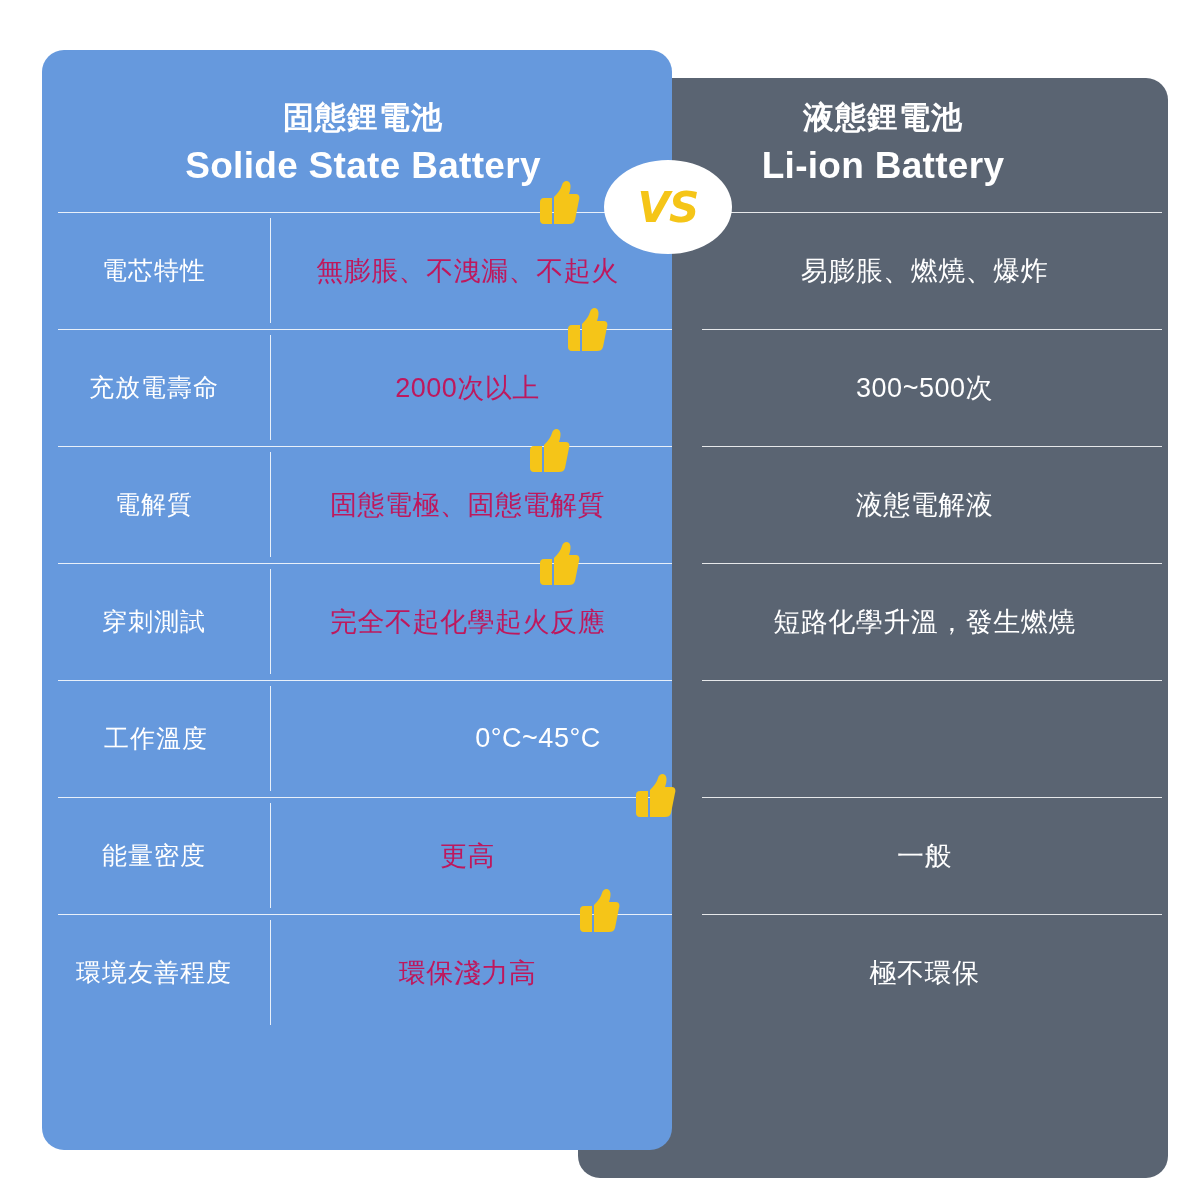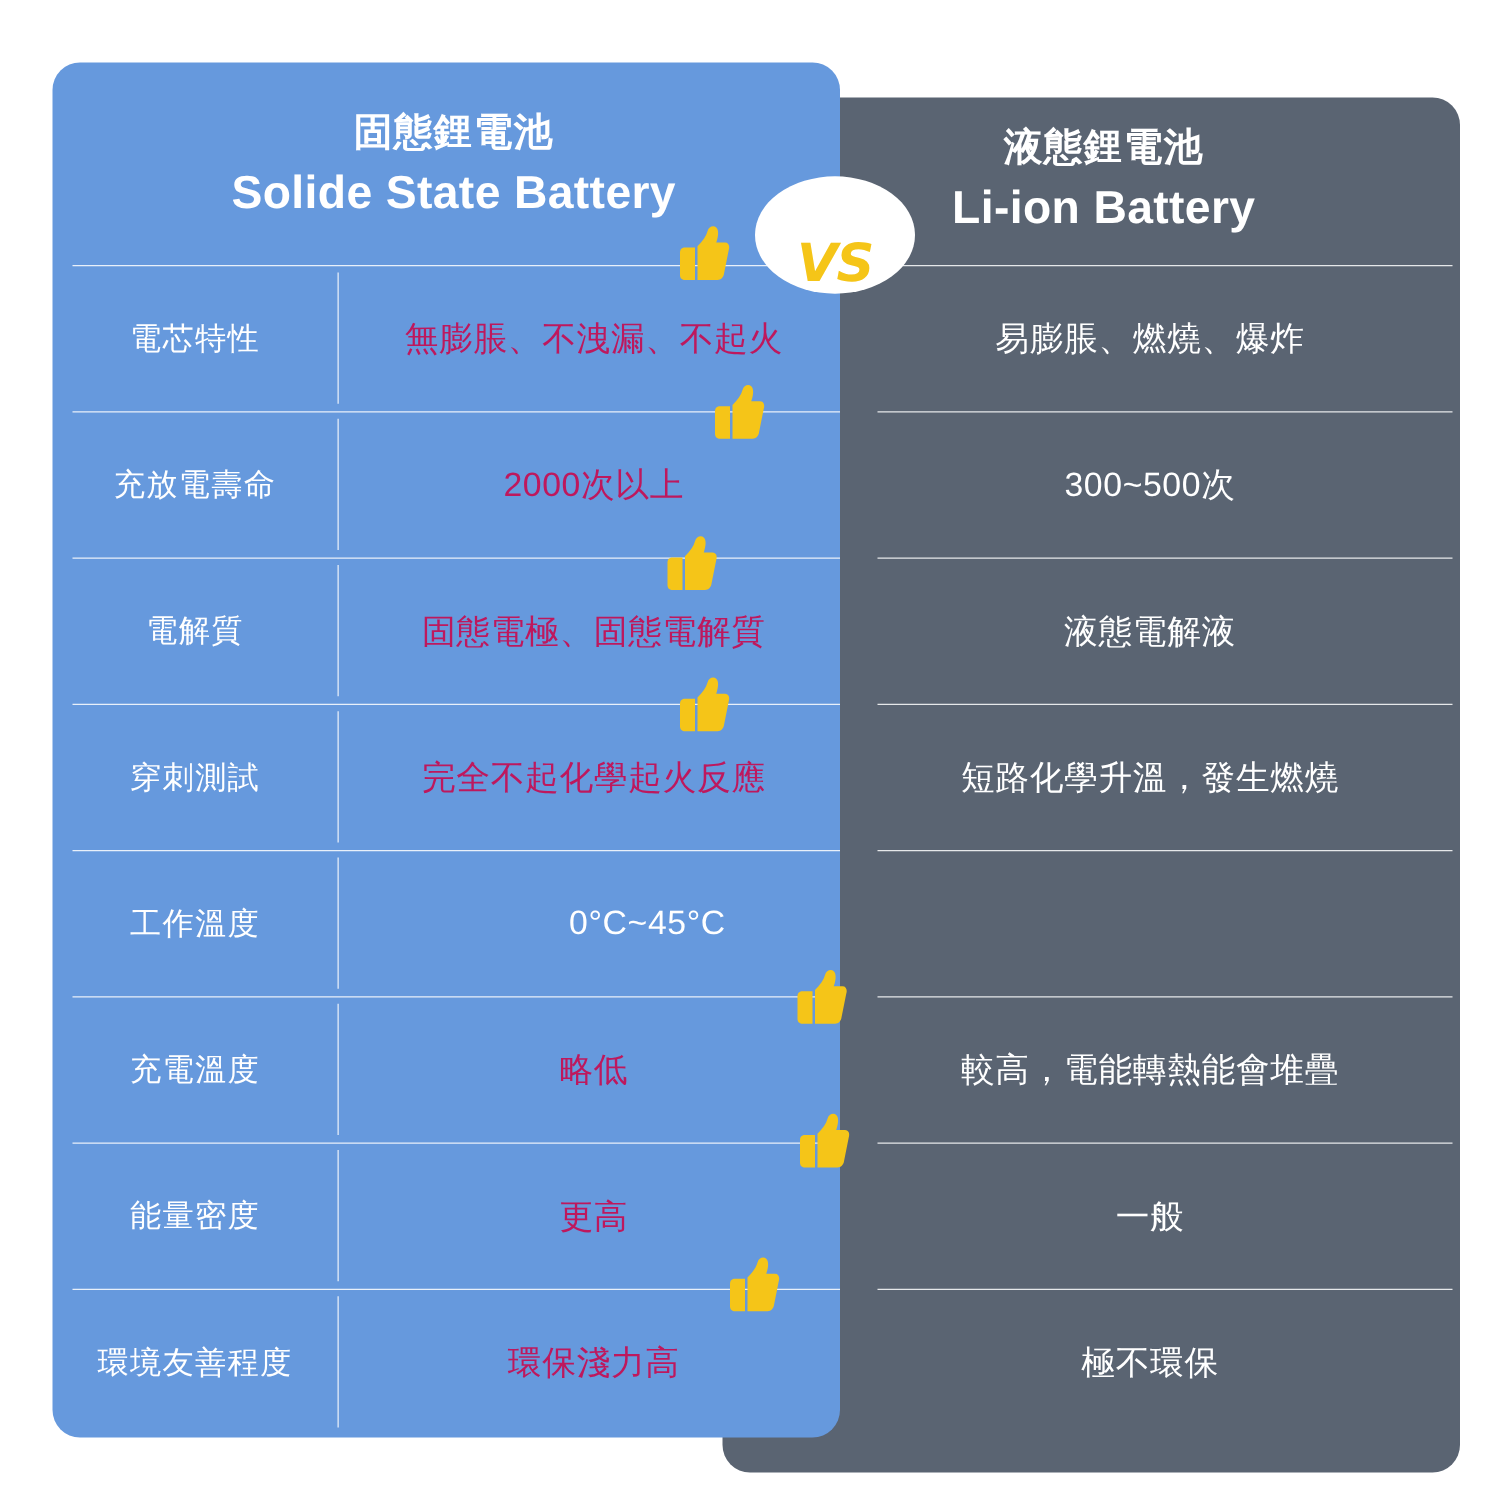--- a/index.html
+++ b/index.html
@@ -47,21 +47,21 @@
 
   
   .panel-head {
     position: absolute;
     text-align: center;
     color: #ffffff;
     line-height: 1.28;
   }
   #left-head {
     left: 42px;
-    top: 86px;
+    top: 98px;
     width: 642px;
   }
   #right-head {
     left: 588px;
     top: 98px;
     width: 590px;
   }
   .head-cn {
     font-size: 31px;
     font-weight: bold;
@@ -71,27 +71,27 @@
     font-size: 37px;
     font-weight: bold;
     letter-spacing: 0.3px;
     margin-top: 4px;
   }
 
   
   #vs-badge {
     position: absolute;
     left: 604px;
-    top: 141px;
+    top: 160px;
     width: 128px;
     height: 94px;
     background: #ffffff;
     border-radius: 50% / 50%;
     display: flex;
-    align-items: flex-end;
+    align-items: center;
     justify-content: center;
     z-index: 40;
   }
   #vs-badge span {
     font-family: "DejaVu Sans", sans-serif;
     font-style: italic;
     font-weight: bold;
     font-size: 42px;
     color: #f5c518;
     letter-spacing: -1px;
@@ -134,20 +134,21 @@
     padding-left: 18px;
     padding-right: 10px;
     letter-spacing: 0.5px;
   }
   .cell-right {
     width: 496px;
     justify-content: center;
     color: #ffffff;
     font-size: 27px;
     letter-spacing: 0.5px;
+    margin-left: 20px;
   }
 
   
   .row .sep-top-left,
   .row .sep-top-right {
     position: absolute;
     top: 0;
     height: 1px;
     background: rgba(255,255,255,0.85);
   }
@@ -277,36 +278,20 @@
     </div>
 
     <div class="row">
       <div class="sep-top-left"></div>
       <div class="sep-top-right"></div>
       <div class="vline"></div>
       <div class="cell cell-label">工作溫度</div>
       <div class="cell cell-right">0°C~45°C</div>
     </div>
 
-    <div class="row">
-      <div class="sep-top-left"></div>
-      <div class="sep-top-right"></div>
-      <div class="vline"></div>
-      <div class="cell cell-label">充電溫度</div>
-      <div class="cell cell-left">
-        <span class="thumb t5">
-          <svg viewBox="0 0 42 46" xmlns="http://www.w3.org/2000/svg">
-            <path d="M14 18 L14 44 L6 44 C3 44 2 42 2 40 L2 22 C2 20 3 18 6 18 Z" fill="#f5c518"></path>
-            <path d="M16 17 C20 13 23 9 24 5 C25 1 29 0 31 2 C33 4 33 8 31 14 L38 14 C41 14 42 17 41 20 L37 40 C36 43 34 44 31 44 L16 44 Z" fill="#f5c518"></path>
-          </svg>
-        </span>
-        <span class="nowrap">略低</span>
-      </div>
-      <div class="cell cell-right">較高，電能轉熱能會堆疊</div>
-    </div>
 
     <div class="row">
       <div class="sep-top-left"></div>
       <div class="sep-top-right"></div>
       <div class="vline"></div>
       <div class="cell cell-label">能量密度</div>
       <div class="cell cell-left">
         <span class="thumb t6">
           <svg viewBox="0 0 42 46" xmlns="http://www.w3.org/2000/svg">
             <path d="M14 18 L14 44 L6 44 C3 44 2 42 2 40 L2 22 C2 20 3 18 6 18 Z" fill="#f5c518"></path>

